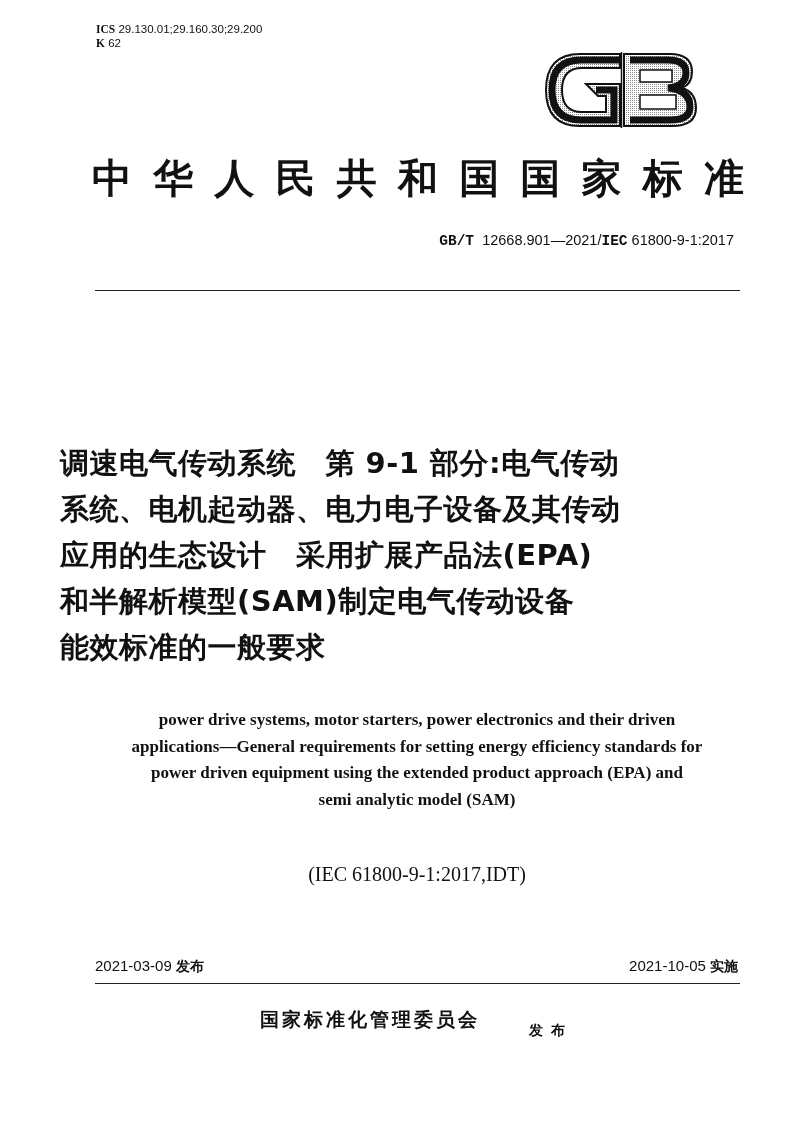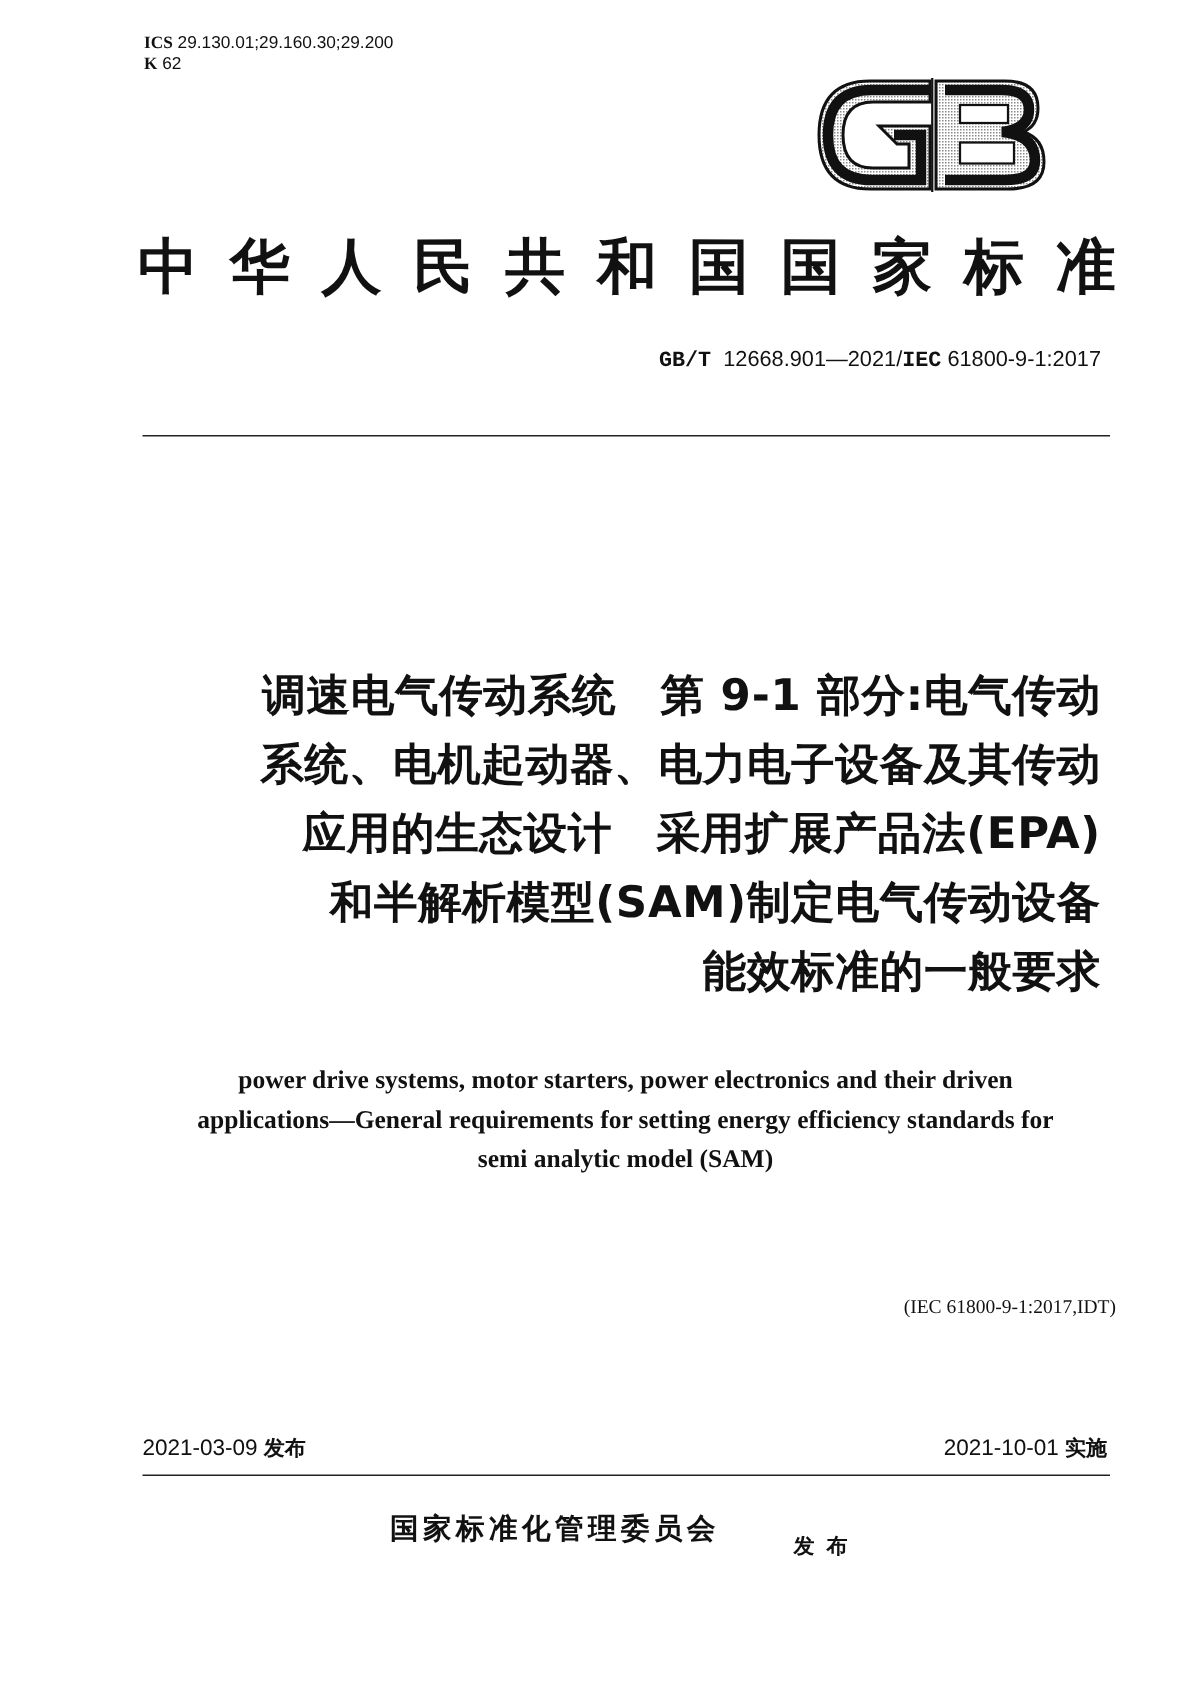--- a/index.html
+++ b/index.html
@@ -6,25 +6,25 @@
   body { width:794px; height:1123px; position:relative; overflow:hidden; color:#111; font-family:"DejaVu Sans", sans-serif; }
   .abs { position:absolute; }
   .codes { left:96px; top:22px; font-size:11.5px; line-height:14px; font-family:"Liberation Sans", sans-serif; }
   .codes b { font-family:"Liberation Serif", serif; font-weight:bold; }
   .logo { left:540px; top:50px; width:160px; height:80px; }
   .national { left:92px; top:152px; width:652px; display:flex; justify-content:space-between; font-family:"DejaVu Serif", serif; font-weight:bold; font-size:40px; line-height:52px; letter-spacing:0; }
   .national span { display:inline-block; }
   .stdno { right:60px; top:232px; font-size:14.5px; font-family:"Liberation Sans", sans-serif; }
   .stdno b { font-family:Liberation Mono, monospace; font-weight:bold; }
   .rule { left:95px; width:645px; height:0; border-top:1.6px solid #222; }
-  .cn-title { left:60px; width:674px; top:440px; text-align:right; font-family:"DejaVu Sans", sans-serif; font-weight:bold; font-size:29px; line-height:46px; letter-spacing:0.5px; }
+  .cn-title { left:60px; width:674px; top:440px; text-align:left; font-family:"DejaVu Sans", sans-serif; font-weight:bold; font-size:29px; line-height:46px; letter-spacing:0.5px; }
   .cn-title div { white-space:nowrap; }
   .en-title { left:90px; width:654px; top:707px; text-align:center; font-family:"Liberation Serif", serif; font-weight:bold; font-size:17px; line-height:26.5px; }
   .en-title div { white-space:nowrap; }
-  .idt { left:90px; width:654px; top:863px; text-align:right; font-family:"Liberation Serif", serif; font-size:13px; }
+  .idt { left:90px; width:654px; top:863px; text-align:center; font-family:"Liberation Serif", serif; font-size:20px; }
   .date-left { left:95px; top:957px; font-size:15px; font-family:"Liberation Sans", sans-serif; }
   .date-right { right:56px; top:957px; font-size:15px; font-family:"Liberation Sans", sans-serif; }
   .date-left .lbl, .date-right .lbl { font-family:"DejaVu Sans", sans-serif; font-weight:bold; font-size:14px; }
   .issuers { left:260px; top:1008px; font-family:"DejaVu Serif", serif; font-weight:bold; font-size:19px; line-height:23px; letter-spacing:3px; }
   .publish { left:529px; top:1022px; font-family:"DejaVu Serif", serif; font-weight:bold; font-size:14px; letter-spacing:8px; }
 </style>
 </head>
 <body>
 
 <div class="abs codes">
@@ -76,30 +76,31 @@
   <div>调速电气传动系统　第 9-1 部分:电气传动</div>
   <div>系统、电机起动器、电力电子设备及其传动</div>
   <div>应用的生态设计　采用扩展产品法(EPA)</div>
   <div>和半解析模型(SAM)制定电气传动设备</div>
   <div>能效标准的一般要求</div>
 </div>
 
 <div class="abs en-title">
   <div>power drive systems, motor starters, power electronics and their driven</div>
   <div>applications—General requirements for setting energy efficiency standards for</div>
+  <div>power driven equipment using the extended product approach (EPA) and</div>
   <div>semi analytic model (SAM)</div>
 </div>
 
 <div class="abs idt">(IEC 61800-9-1:2017,IDT)</div>
 
 <div class="abs date-left">
   <span>2021-03-09</span> <span class="lbl">发布</span>
 </div>
 <div class="abs date-right">
-  <span>2021-10-01</span> <span class="lbl">实施</span>
+  <span>2021-10-05</span> <span class="lbl">实施</span>
 </div>
 
 <div class="abs rule" style="top:983px;"></div>
 
 <div class="abs issuers">
   <div>国家标准化管理委员会</div>
 </div>
 <div class="abs publish">发布</div>
 
 </body></html>

